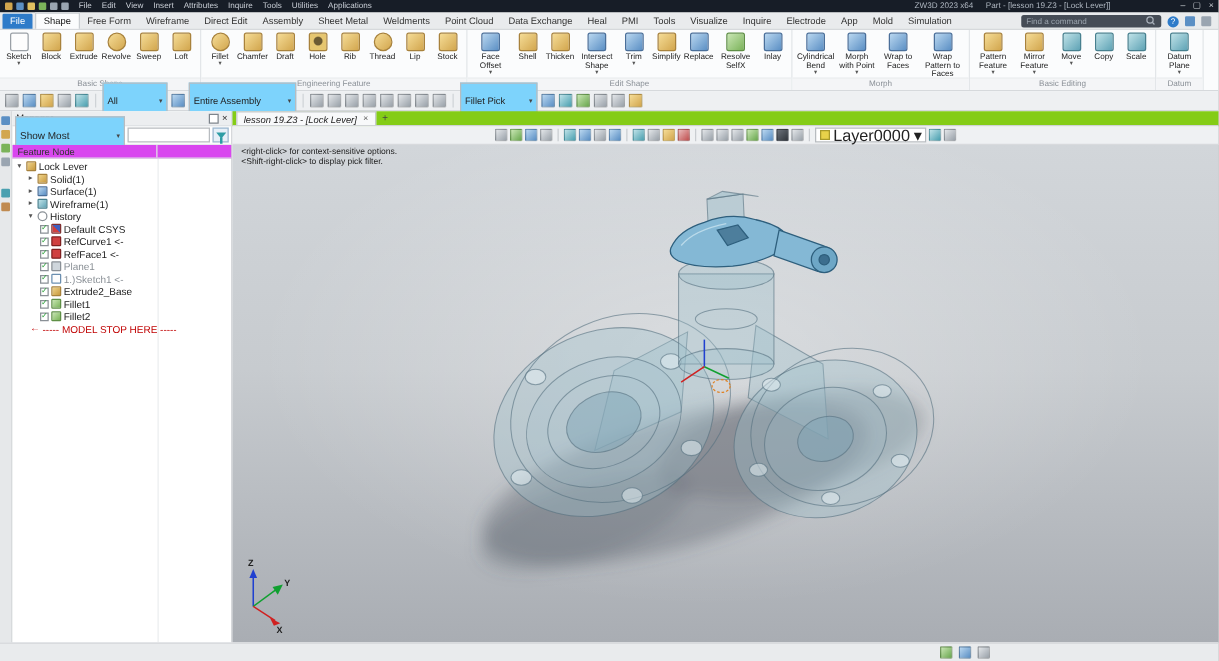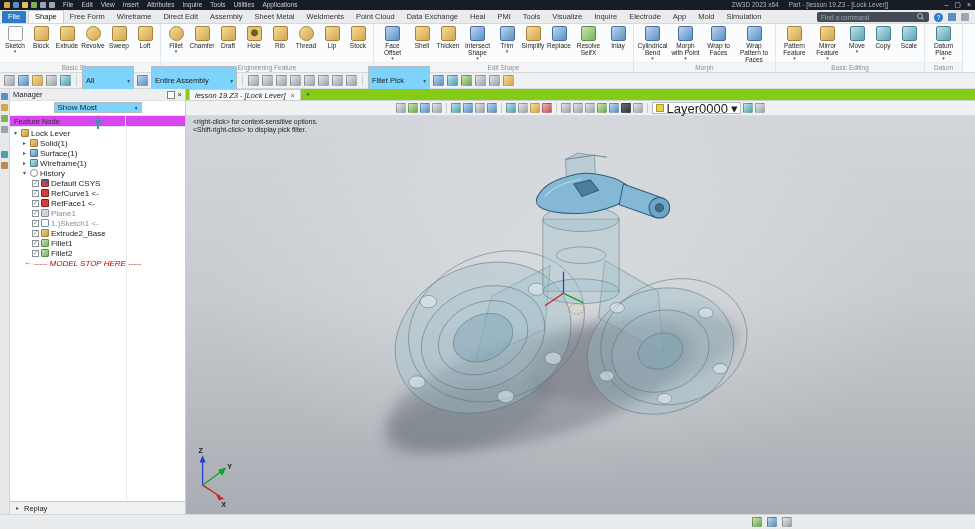--- a/index.html
+++ b/index.html
@@ -57,21 +57,21 @@
   
   .mainrow{display:flex;height:425px;}
   .leftstrip{width:10px;background:#e6e8ea;border-right:1px solid #d2d5d8;display:flex;flex-direction:column;align-items:center;padding-top:4px;gap:4px;}
   .lsi{width:7px;height:7px;border-radius:1px;}
 
   
   .manager{width:176px;background:#fff;border-right:1px solid #c9ccd0;display:flex;flex-direction:column;}
   .mgrhead{height:12px;background:#eceef0;display:flex;align-items:center;font-size:7.5px;padding:0 3px;gap:3px;border-bottom:1px solid #dfe2e5;}
   .mgrhead .sp{flex:1;}
   .dockico{width:8px;height:8px;border:1px solid #7d848b;background:#fff;}
-  .mgrcombo{height:15px;display:flex;align-items:center;padding:1px 2px;gap:2px;border-bottom:1px solid #e7e9ec;flex-direction:column;}
+  .mgrcombo{height:15px;display:flex;align-items:center;padding:1px 2px;gap:2px;border-bottom:1px solid #e7e9ec;}
   .c-mode{width:88px;}
   .searchfield{flex:1;height:12px;border:1px solid #b8bcc0;background:#fff;}
   .filterbtn{width:13px;height:12px;background:#e7f0f8;border:1px solid #9db8cf;display:flex;align-items:center;justify-content:center;}
   .funnel{width:0;height:0;border-left:4px solid transparent;border-right:4px solid transparent;border-top:5px solid #2e9da5;position:relative;}
   .funnel::after{content:"";position:absolute;left:-1px;top:-1px;width:2px;height:5px;background:#2e9da5;}
   .mgrcolhead{height:11px;background:#d946ef;border-bottom:1px solid #dfe2e5;display:flex;font-size:7.5px;color:#333;}
   .mgrcolhead .c1{width:116px;padding-left:4px;border-right:1px solid #dfe2e5;line-height:11px;}
   .mgrtree{flex:1;position:relative;font-size:8px;overflow:hidden;padding-top:1px;}
   .mgrtree::after{content:"";position:absolute;left:116px;top:0;bottom:0;border-left:1px solid #eceef0;}
   .trow{height:10px;display:flex;align-items:center;gap:2px;white-space:nowrap;padding-right:2px;}
@@ -84,21 +84,21 @@
   .ti-history{background:#fff;border:1px solid #8a9096;border-radius:50%;}
   .ti-csys{background:linear-gradient(45deg,#d04040 50%,#4060c0 50%);border:1px solid #803030;}
   .ti-ref{background:#d04040;border:1px solid #802020;}
   .ti-plane{background:#cfd6dc;border:1px solid #8a9096;}
   .ti-sketch{background:#fdfdfd;border:1px solid #6b8fb0;}
   .ti-extrude{background:linear-gradient(135deg,#f0d48a,#c89a3f);border:1px solid #a8823c;}
   .ti-fillet{background:linear-gradient(135deg,#c9e6b4,#7bb35a);border:1px solid #5f8f46;}
   .chk{width:7px;height:7px;border:1px solid #8a9096;background:#fff;font-size:6.5px;line-height:6px;color:#2fa33c;display:inline-flex;align-items:center;justify-content:center;flex:none;}
   .tl{overflow:hidden;text-overflow:ellipsis;}
   .tl.dim{color:#8a9096;}
-  .tl.stop{color:#c00000;font-style:italic;}
+  .tl.stop{color:#c00000;}
   .stoparrow{color:#c00000;font-size:8px;line-height:10px;}
   .mgrreplay{height:13px;border-top:1px solid #c9ccd0;background:#eef0f2;display:flex;align-items:center;gap:3px;padding-left:4px;font-size:7.5px;}
 
   
   .viewport{flex:1;display:flex;flex-direction:column;min-width:0;}
   .doctabs{height:12px;background:#84cc16;display:flex;align-items:center;padding-left:3px;border-bottom:1px solid #cfd2d5;font-size:7.5px;font-style:italic;}
   .dtab{background:#f8f9fa;border:1px solid #c6c9cd;border-bottom:none;padding:0 5px;display:flex;align-items:center;gap:5px;height:11px;}
   .dtab .x{color:#555;font-size:7px;}
   .dtabadd{padding:0 5px;color:#444;font-size:8px;}
   .vptoolbar{height:15px;background:#eff1f3;border-bottom:1px solid #d8dadd;display:flex;align-items:center;gap:2px;padding:0 4px;position:relative;justify-content:center;}
@@ -489,24 +489,20 @@
         </div>
         <div class="trow" style="padding-left:22px">
           <span class="chk">✓</span>
           <span class="ti ti-fillet"></span>
           <span class="tl">Fillet2</span>
         </div>
         <div class="trow" style="padding-left:14px">
           <span class="stoparrow">←</span>
           <span class="tl stop">----- MODEL STOP HERE -----</span>
         </div>
-      </div>
-      <div class="mgrreplay">
-        <span class="caret">▸</span>
-        <span>Replay</span>
       </div>
     </div>
 
     <div class="viewport">
       <div class="doctabs">
         <div class="dtab">
           <span>lesson 19.Z3 - [Lock Lever]</span>
           <span class="x">×</span>
         </div>
         <span class="dtabadd">+</span>

